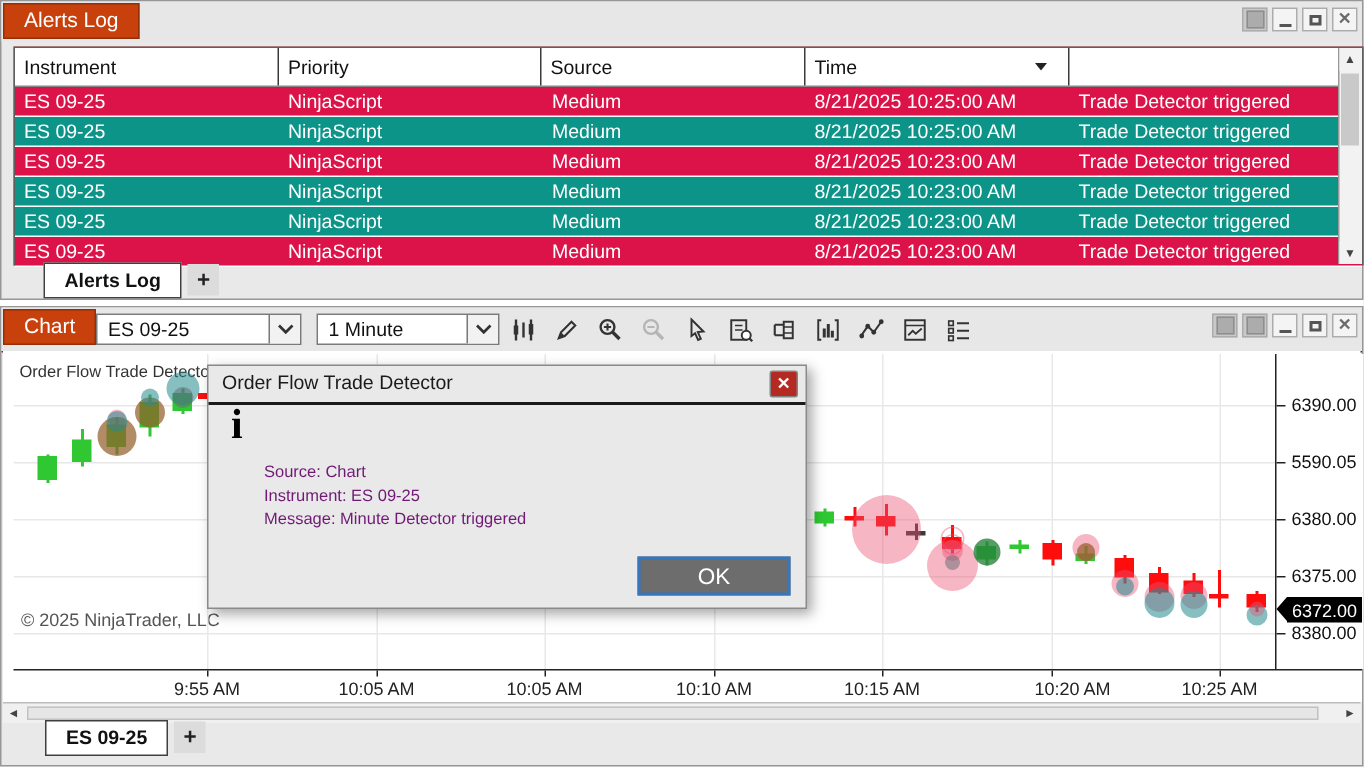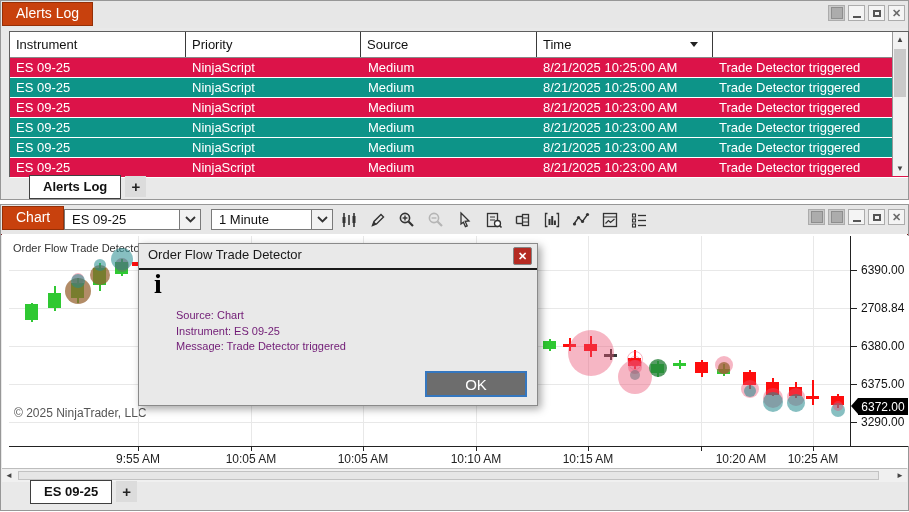--- a/index.html
+++ b/index.html
@@ -395,42 +395,42 @@
       <div class="bubble" style="left: 753.5px; top: 156.24px; width: 20px; height: 20px; background: rgba(36, 138, 142, 0.55);"></div>
       <div class="bubble" style="left: 777.5px; top: 151.92px; width: 18px; height: 18px; background: rgba(233, 80, 115, 0.42);"></div>
       <div class="bubble" style="left: 777.5px; top: 158px; width: 18px; height: 18px; background: rgba(36, 138, 142, 0.55);"></div>
       <div class="bubble" style="left: 821.5px; top: 166.84px; width: 14px; height: 14px; background: rgba(36, 138, 142, 0.55);"></div>
       <div class="bubble" style="left: 823.5px; top: 165.04px; width: 10px; height: 10px; background: rgba(233, 80, 115, 0.42);"></div>
     </div>
   <div id="paxis">
       <div class="ptick" style="top: 34px;"></div>
       <div class="plabel" style="top: 27px;">6390.00</div>
       <div class="ptick" style="top: 72px;"></div>
-      <div class="plabel" style="top: 65px;">2708.84</div>
+      <div class="plabel" style="top: 65px;">5590.05</div>
       <div class="ptick" style="top: 110px;"></div>
       <div class="plabel" style="top: 103px;">6380.00</div>
       <div class="ptick" style="top: 148px;"></div>
       <div class="plabel" style="top: 141px;">6375.00</div>
       <div class="ptick" style="top: 186px;"></div>
-      <div class="plabel" style="top: 179px;">3290.00</div>
+      <div class="plabel" style="top: 179px;">8380.00</div>
       <div class="price-tag" style="top: 162.3px;">6372.00</div>
     </div>
   <div id="taxis">
       <div class="ttick" style="left: 129px;"></div>
       <div class="tlabel" style="left: 129px;">9:55 AM</div>
       <div class="ttick" style="left: 242px;"></div>
       <div class="tlabel" style="left: 242px;">10:05 AM</div>
       <div class="ttick" style="left: 354px;"></div>
       <div class="tlabel" style="left: 354px;">10:05 AM</div>
       <div class="ttick" style="left: 467px;"></div>
       <div class="tlabel" style="left: 467px;">10:10 AM</div>
       <div class="ttick" style="left: 579px;"></div>
       <div class="tlabel" style="left: 579px;">10:15 AM</div>
       <div class="ttick" style="left: 692px;"></div>
-      <div class="tlabel" style="left: 732px;">10:20 AM</div>
+      <div class="tlabel" style="left: 706px;">10:20 AM</div>
       <div class="ttick" style="left: 804px;"></div>
       <div class="tlabel" style="left: 804px;">10:25 AM</div>
     </div>
   <div id="hscroll">
     <div class="harrow" style="left:3px">◄</div>
     <div class="hthumb"></div>
     <div class="harrow" style="right:3px">►</div>
   </div>
   <div class="tabstrip" id="chart-tabs">
     <div class="doc-tab">ES 09-25</div>
@@ -440,16 +440,16 @@
 
 <div id="dialog">
   <div class="dlg-title">Order Flow Trade Detector</div>
   <div class="dlg-close">
       <span>✕</span>
     </div>
   <div class="dlg-icon">i</div>
   <div class="dlg-lines">
     <div>Source: Chart</div>
     <div>Instrument: ES 09-25</div>
-    <div>Message: Trade Detector triggered</div>
+    <div>Message: Minute Detector triggered</div>
   </div>
   <div class="ok-btn">OK</div>
 </div>
 
 </body></html>

